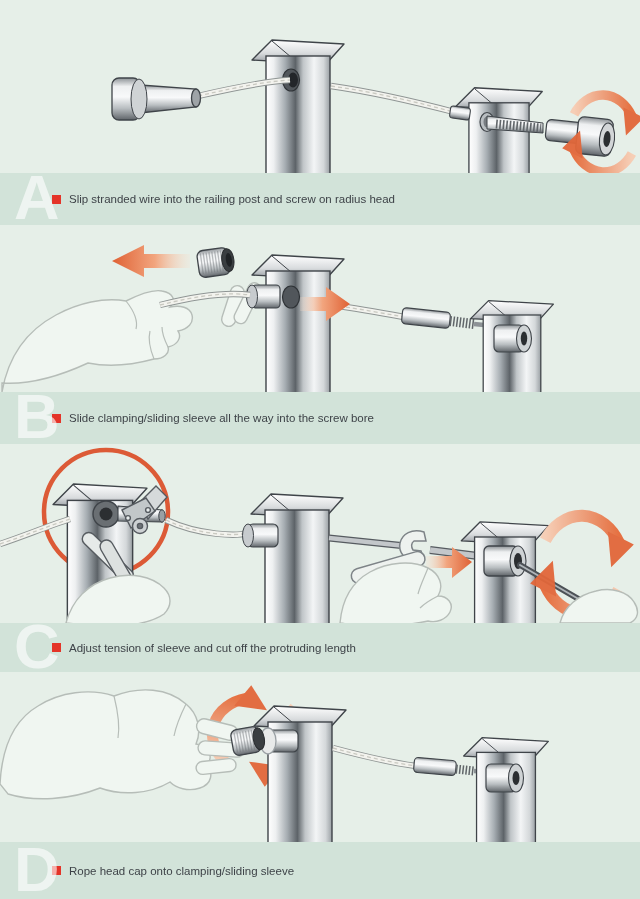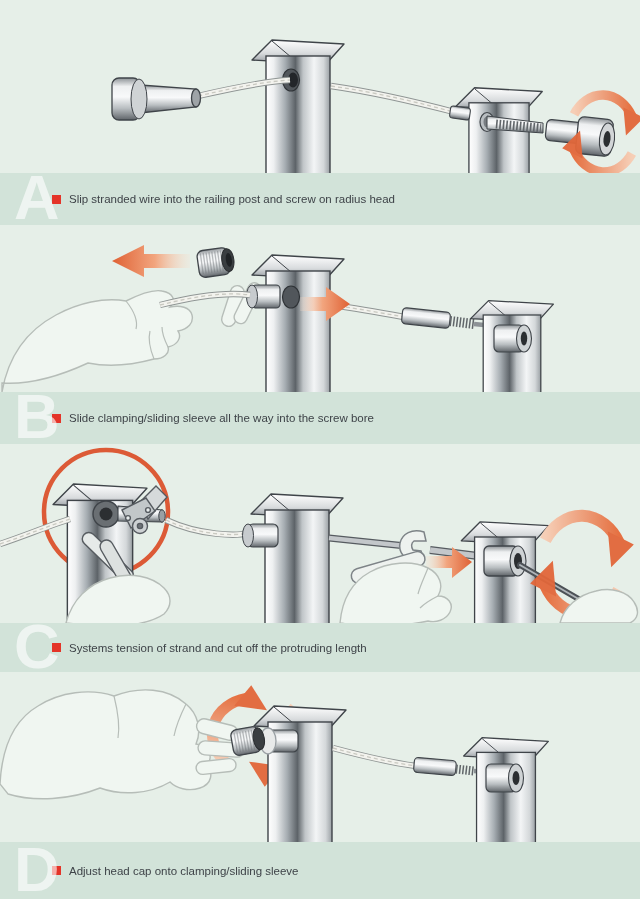--- a/index.html
+++ b/index.html
@@ -283,21 +283,21 @@
       <path class="handline" d="M 428 124 C 424 134 420 142 418 150"></path>
       <path class="handline" d="M 438 152 C 430 156 424 160 420 164"></path>
       <path class="hand" d="M 560 179 C 564 163 578 151 596 147 C 612 143 628 148 634 158 C 640 167 638 175 630 179 Z"></path>
     </g>
   </svg>
 
   <div class="band" style="top:623px;height:49px;">
     <div class="letter">C</div>
     <div class="cap">
         <span class="bullet"></span>
-        <span>Systems tension of strand and cut off the protruding length</span>
+        <span>Adjust tension of sleeve and cut off the protruding length</span>
       </div>
   </div>
 
   <svg class="illu" style="top:672px" width="640" height="170" viewBox="0 0 640 170">
 
     <use href="#rot-arrow" transform="translate(258,64) rotate(103) scale(1.0)" opacity="0.95"></use>
 
     <g>
       <path class="hand" d="M 0 112 C 2 74 14 48 38 34 C 60 20 90 16 114 24 C 140 14 168 16 186 32 C 198 42 202 58 196 72 C 210 74 214 86 206 94 C 214 100 212 112 200 116 C 188 120 176 116 170 110 C 150 122 122 124 100 116 C 70 128 34 130 8 122 Z"></path>
       <rect class="hand" x="196" y="50" width="42" height="15" rx="7.5" transform="rotate(14 217 58)"></rect>
@@ -336,17 +336,17 @@
       <rect x="486" y="92" width="30" height="28" rx="5" fill="url(#gCyl)" stroke="#3f4449" stroke-width="1.2"></rect>
       <ellipse cx="516" cy="106" rx="7.5" ry="14" fill="#cfd3d5" stroke="#3f4449" stroke-width="1.1"></ellipse>
       <ellipse cx="516" cy="106" rx="3.5" ry="7" fill="#2b2e31"></ellipse>
     </g>
   </svg>
 
   <div class="band" style="top:842px;height:57px;">
     <div class="letter">D</div>
     <div class="cap">
         <span class="bullet"></span>
-        <span>Adjust head cap onto clamping/sliding sleeve</span>
+        <span>Rope head cap onto clamping/sliding sleeve</span>
       </div>
   </div>
 
 </div>
 
 </body></html>

